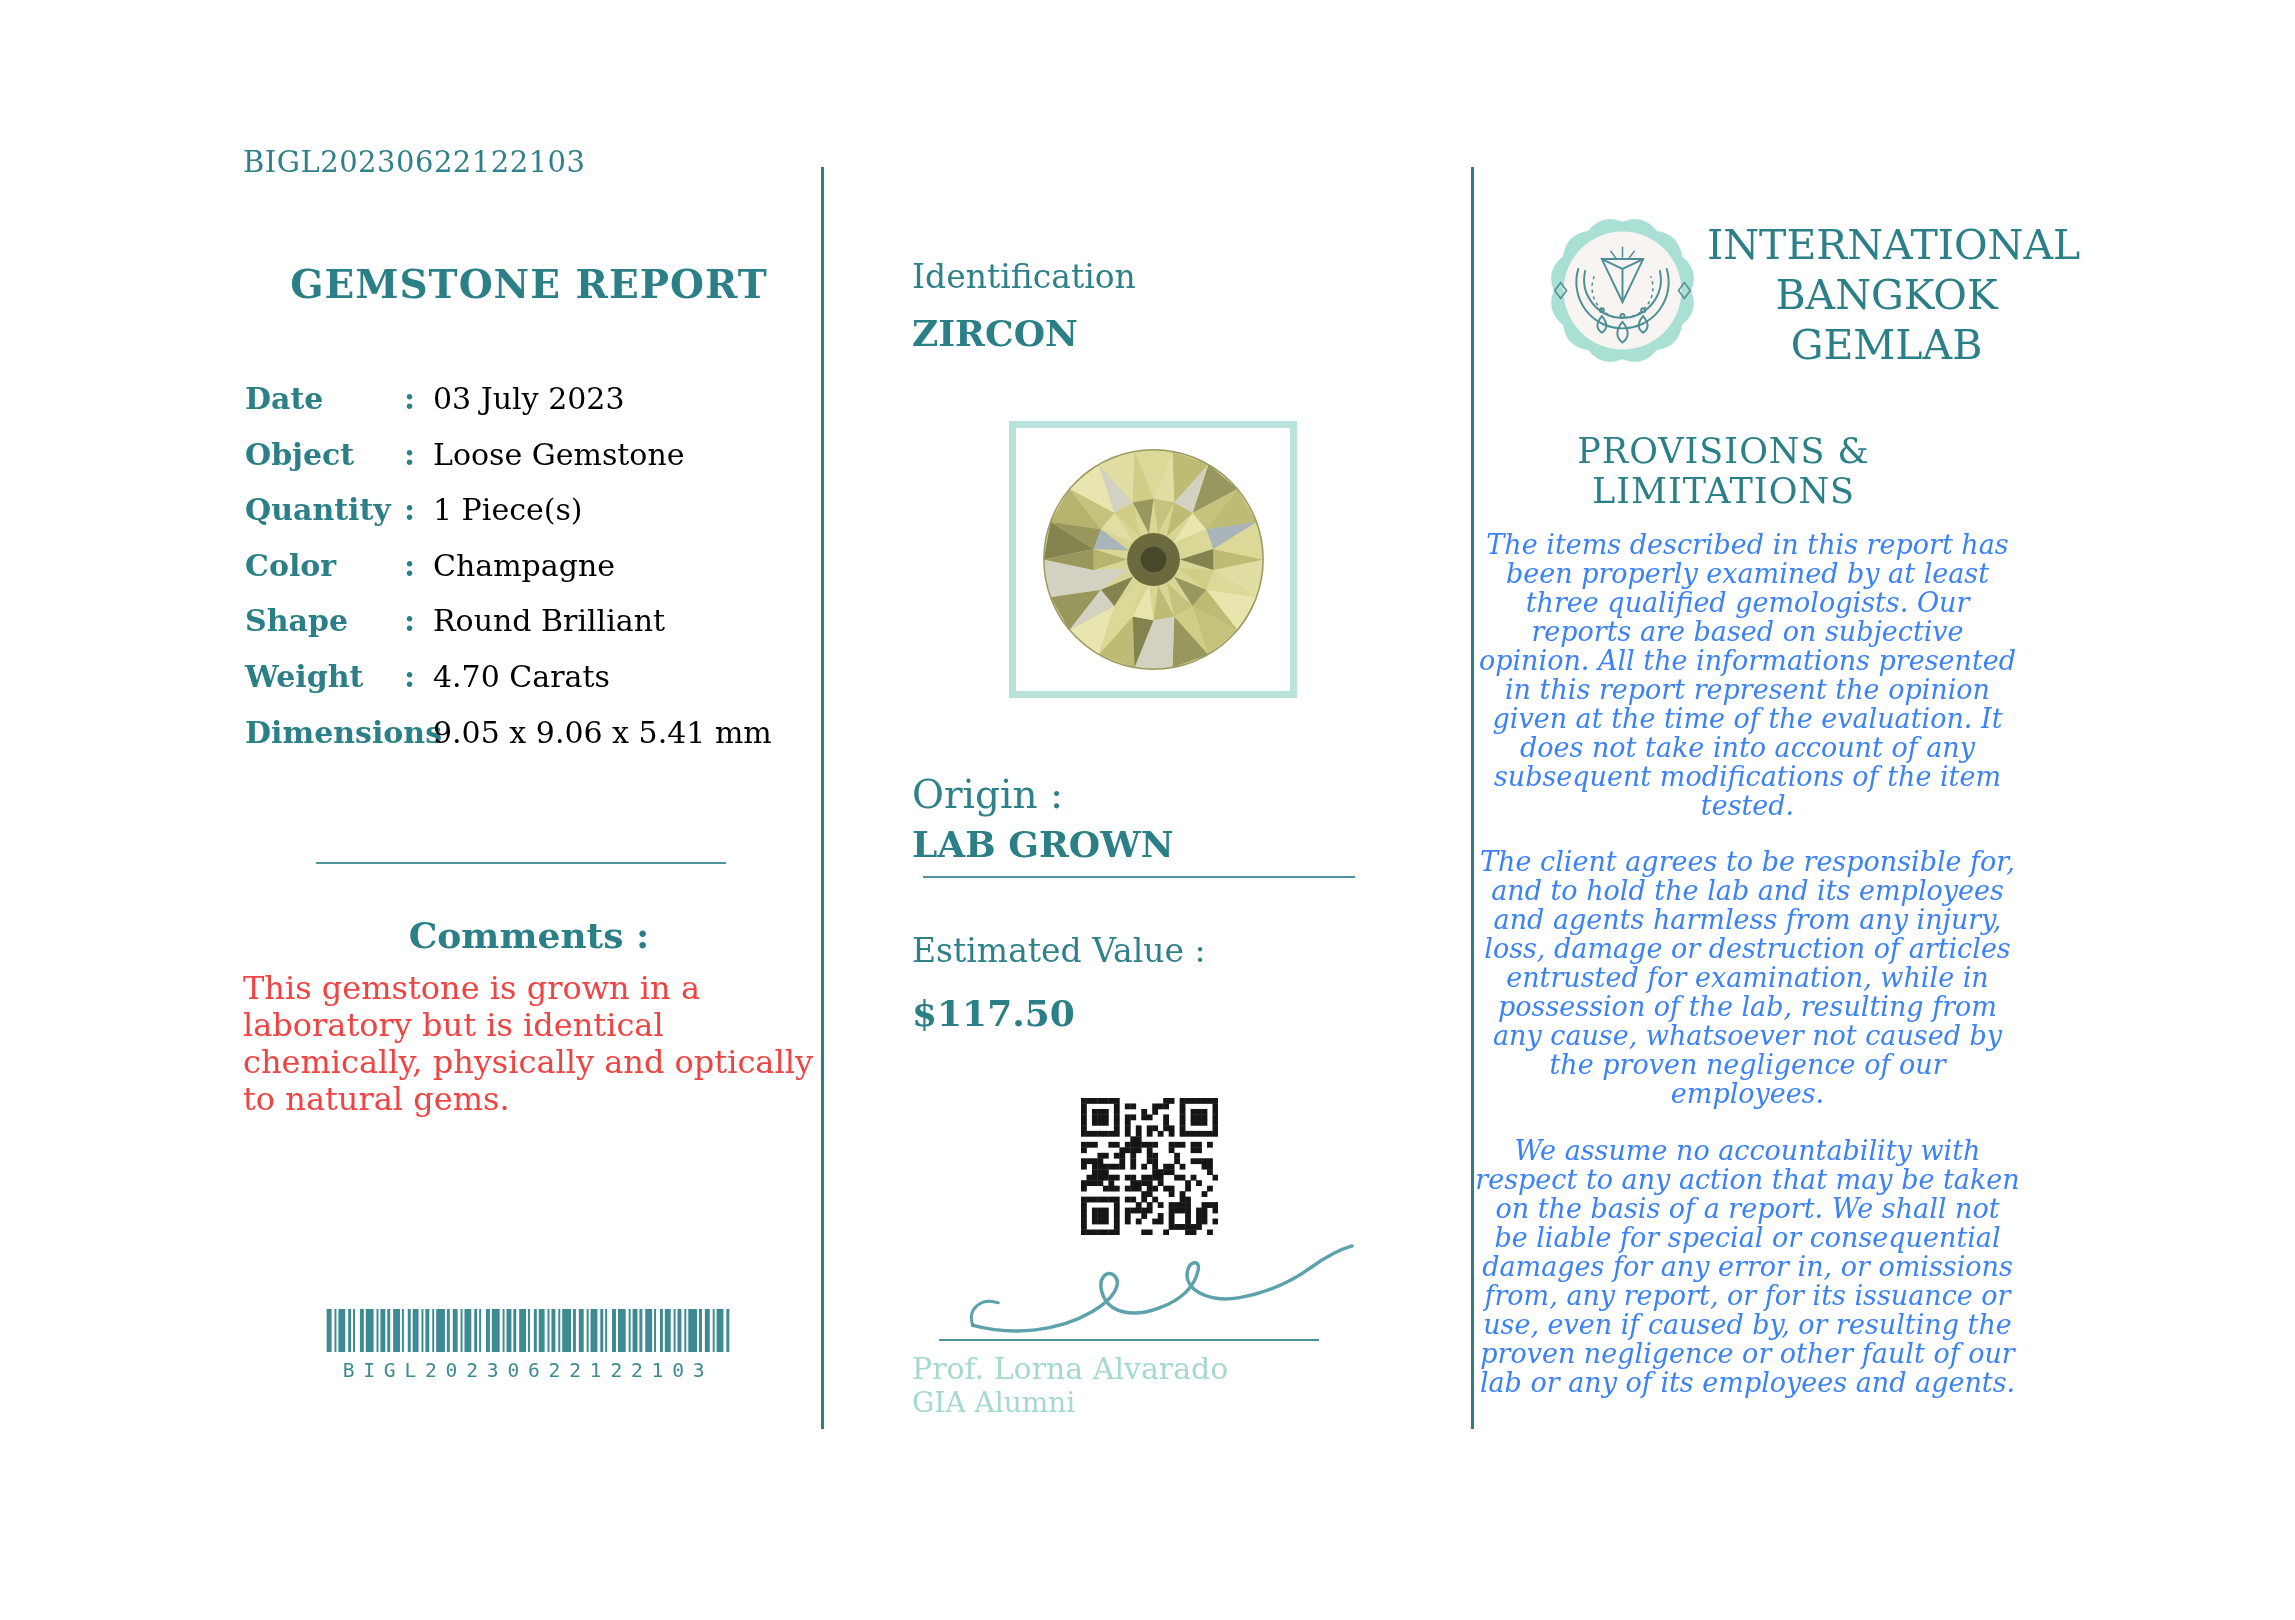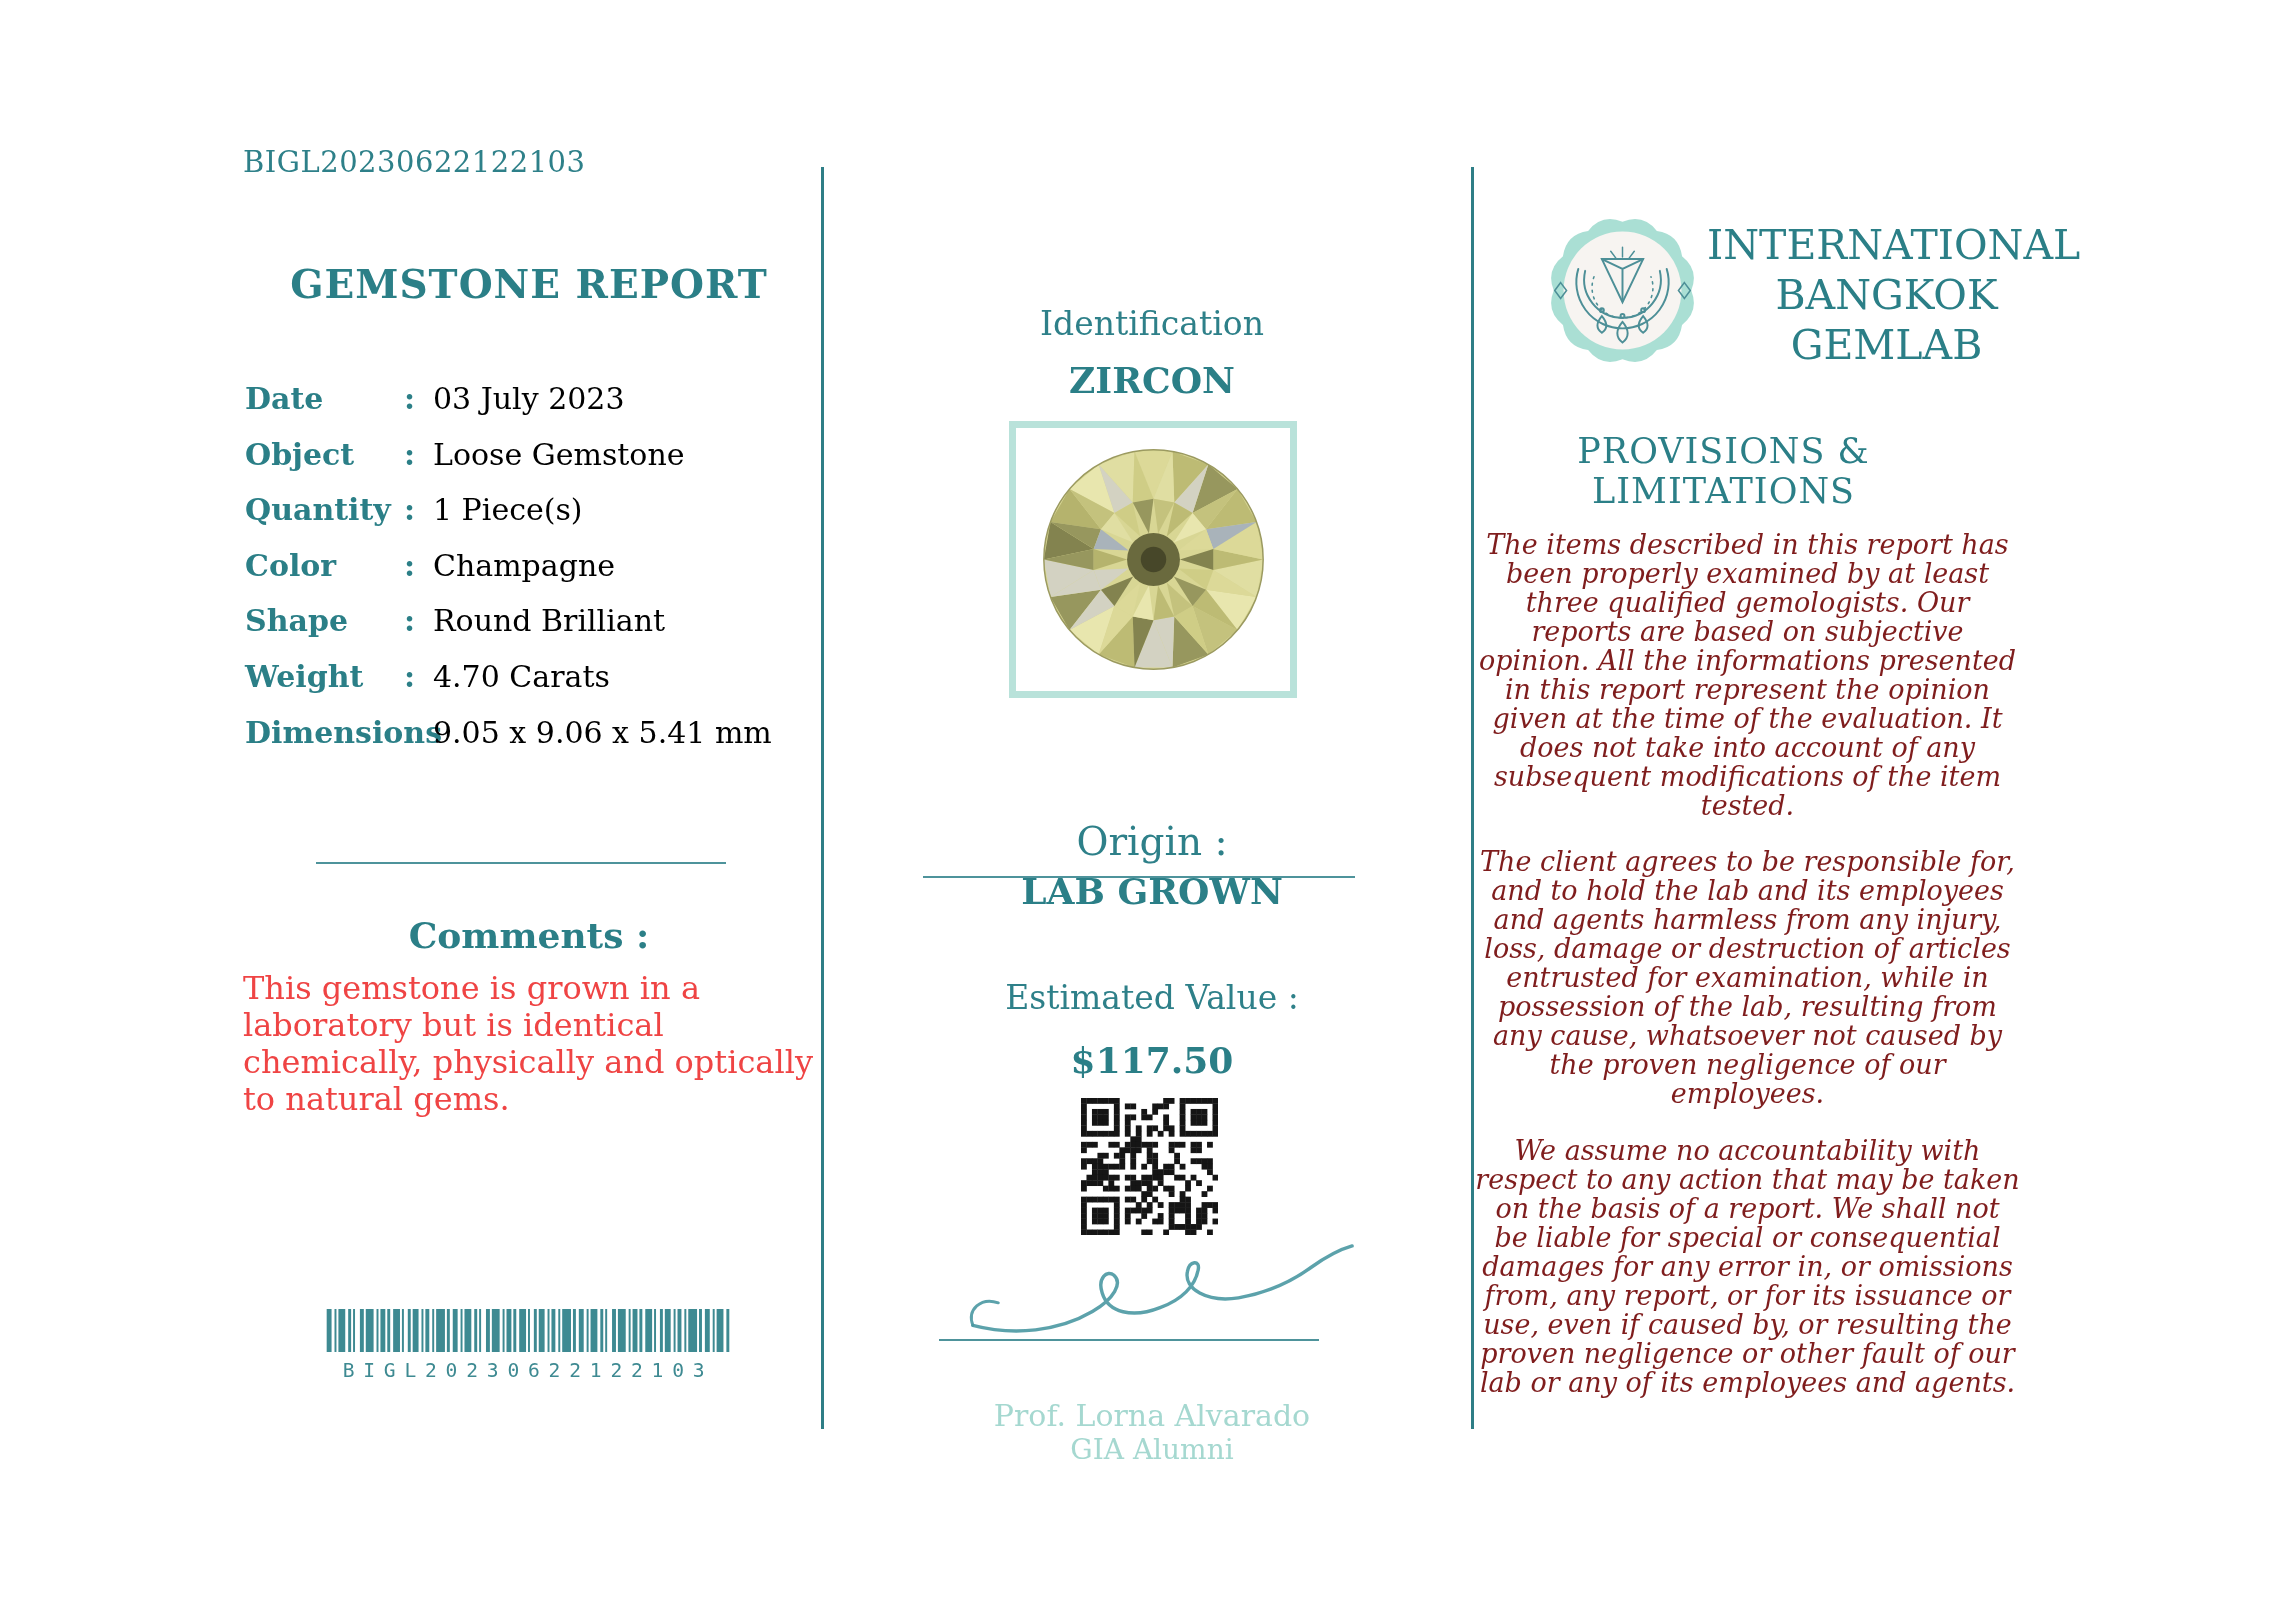--- a/index.html
+++ b/index.html
@@ -25,41 +25,41 @@
   #comments-divider{left:316px;top:862px;width:410px;}
   .comments-heading{left:245px;top:914px;width:568px;text-align:center;font-weight:bold;font-size:36px;color:#2b7f87;}
   .comments-text{left:243px;top:970px;width:578px;font-size:32px;line-height:37px;color:#ef4444;}
 
   .barcode-wrap{left:326px;top:1309px;width:404px;text-align:center;}
   .barcode-text{margin-top:2.9px;font-family:"DejaVu Sans Mono", monospace;font-size:19.6px;letter-spacing:8.8px;color:#3e8a92;white-space:nowrap;}
 
   .vdiv{position:absolute;width:2.9px;top:167px;height:1262px;background:#2e7e86;}
 
   
-  .midtxt{left:912px;width:480px;text-align:center;color:#2e8089;margin-top:47px;}
+  .midtxt{left:912px;width:480px;color:#2e8089;}
   #ident-heading{top:257px;font-size:33px;}
   #species{top:312px;font-size:36px;font-weight:bold;color:#2b7f87;}
   #variety{top:365px;font-size:36px;font-weight:bold;color:#2b7f87;}
   .gem-box{left:1009px;top:421px;width:274px;height:263px;border:7.8px solid #b9e2da;background:#ffffff;display:flex;align-items:center;justify-content:center;}
   #origin-label{top:772px;font-size:39px;}
   #origin-value{top:823px;font-size:36px;font-weight:bold;color:#2b7f87;}
   #mid-divider{left:923px;top:876px;width:432px;}
   #value-label{top:931px;font-size:33px;}
   #value-amount{top:992px;font-size:36px;font-weight:bold;color:#2b7f87;}
   #qr-svg{left:1081px;top:1098px;}
   #sig-svg{left:965px;top:1241px;}
   #sig-line{left:939px;top:1339px;width:380px;}
   #signer-name{top:1351px;font-size:30px;color:#a5d8d0;}
   #signer-cred{top:1386px;font-size:28px;color:#a5d8d0;}
 
   
   #badge-svg{left:1539px;top:208px;}
   .lab-name{left:1707px;top:220px;width:359px;text-align:center;font-size:41px;line-height:50px;color:#2b7f87;}
   .prov-heading{left:1502px;top:431px;width:443px;text-align:center;font-size:35px;letter-spacing:1px;color:#2b7f87;}
-  .provisions{left:1475px;top:530px;width:545px;text-align:center;font-style:italic;color:#7f1d1d;font-size:27px;line-height:29px;}
+  .provisions{left:1475px;top:530px;width:545px;text-align:center;font-style:italic;color:#3b82f6;font-size:27px;line-height:29px;}
   .provisions p{margin:0 0 27.4px 0;}
 </style>
 </head>
 <body>
 
 <div class="page">
 
   <div class="abs" id="report-number">BIGL20230622122103</div>
 
   <div class="abs gem-title">GEMSTONE REPORT</div>

